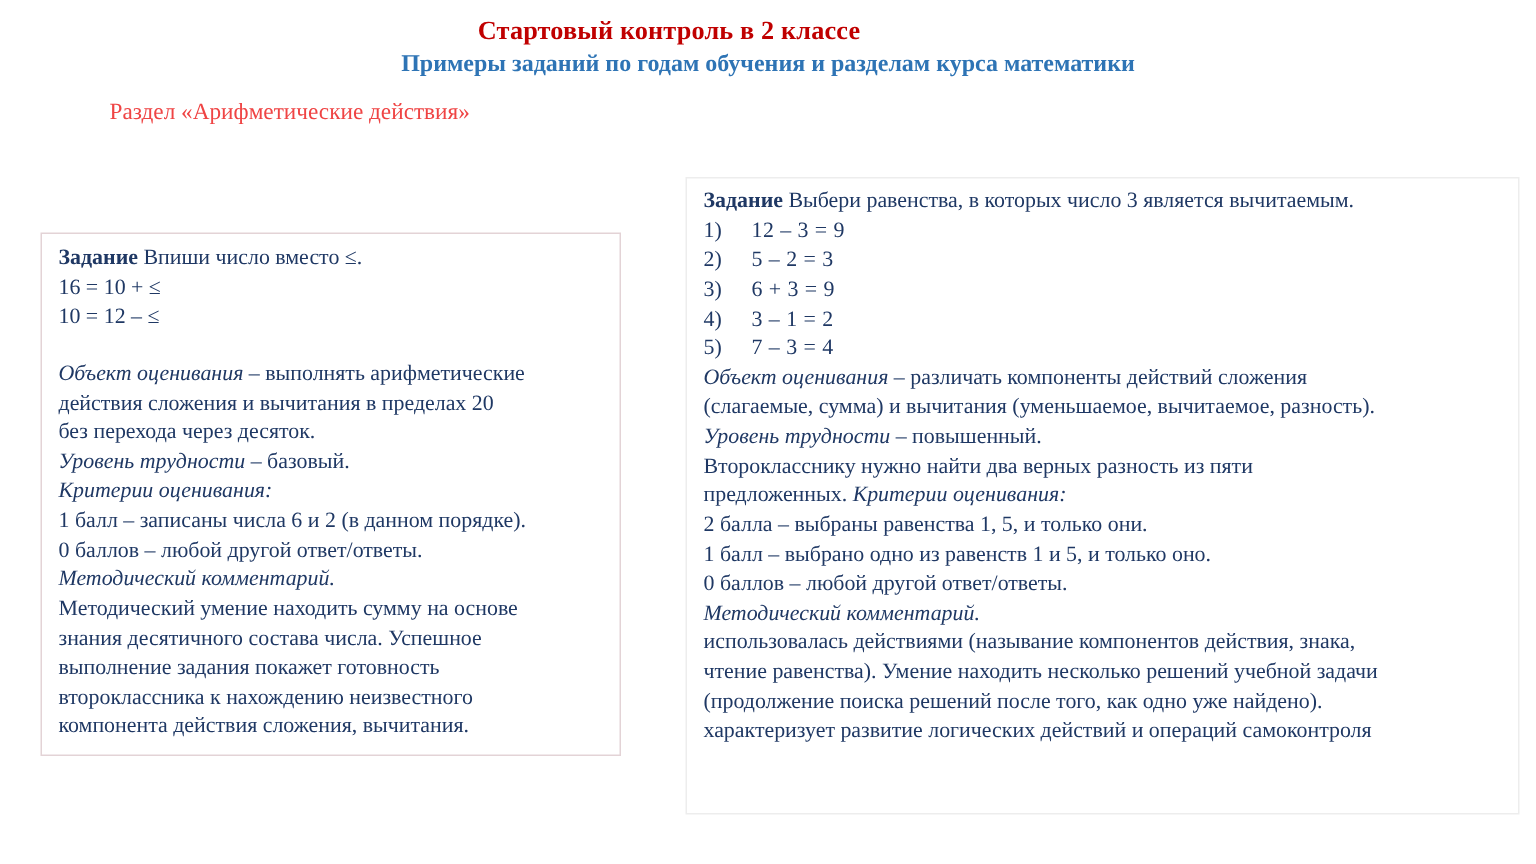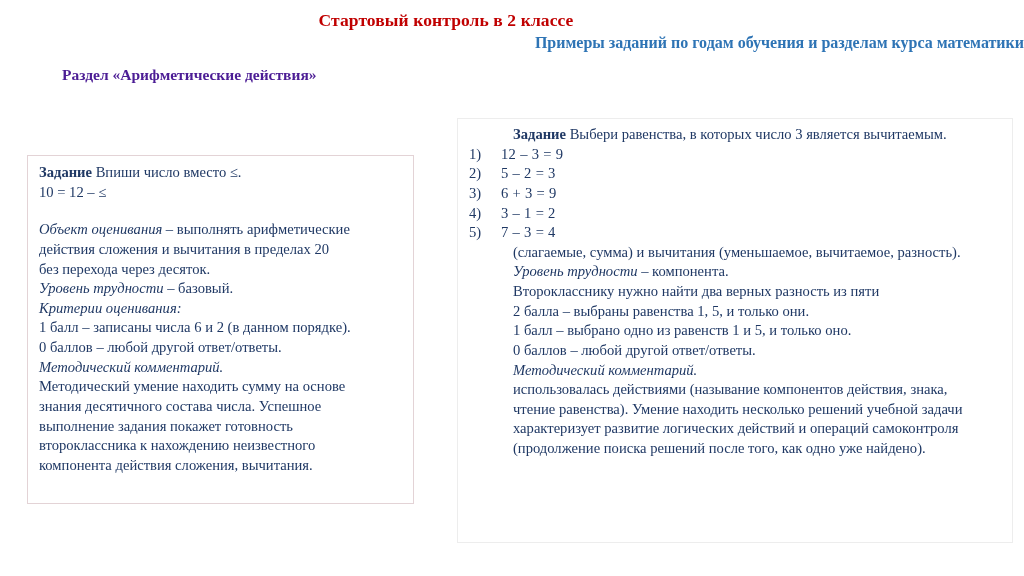--- a/index.html
+++ b/index.html
@@ -35,33 +35,33 @@
     color: #C00000;
     letter-spacing: 0.1px;
     line-height: 1.25;
     margin-left: 34px;
   }
   .title-sub {
     position: absolute;
     top: 33px;
     left: 0;
     width: 1024px;
-    text-align: right;
+    text-align: center;
     font-size: 16px;
     font-weight: bold;
     color: #2E74B5;
     line-height: 1.3;
   }
   .section-heading {
     position: absolute;
     top: 66px;
-    left: 62px;
+    left: 73px;
     font-size: 15.5px;
-    font-weight: bold;
-    color: #4c1d95;
+    font-weight: normal;
+    color: #ef4444;
   }
 
   
   .box {
     position: absolute;
     box-sizing: border-box;
     background: #FFFFFF;
   }
   .box-left {
     left: 27px;
@@ -83,21 +83,20 @@
   .box p {
     margin: 0;
     font-size: 14.6px;
     line-height: 1.345;
     color: #1F3864;
     white-space: nowrap;
   }
   .box-right p {
     font-size: 14.6px;
     line-height: 1.345;
-    margin-left: 44px;
   }
 
   .spacer {
     height: 18px;
   }
 
   b.lead {
     font-weight: bold;
   }
   i.term {
@@ -131,20 +130,21 @@
 <div class="slide">
 
   <div class="title-main">Стартовый контроль в 2 классе</div>
   <div class="title-sub">Примеры заданий по годам обучения и разделам курса математики</div>
   <div class="section-heading">Раздел «Арифметические действия»</div>
 
   <div class="box box-left">
 
     <p><b class="lead">Задание</b><span> Впиши число вместо ≤.</span></p>
 
+    <p>16 = 10 + ≤</p>
     <p>10 = 12 – ≤</p>
 
     <div class="spacer"></div>
 
     <p><i class="term">Объект оценивания</i><span> – выполнять арифметические</span></p>
     <p>действия сложения и вычитания в пределах 20</p>
     <p>без перехода через десяток.</p>
 
     <p><i class="term">Уровень трудности</i><span> – базовый.</span></p>
 
@@ -181,31 +181,33 @@
       <li>
           <span class="num">4)</span>
           <span class="eq">3 – 1 = 2</span>
         </li>
       <li>
           <span class="num">5)</span>
           <span class="eq">7 – 3 = 4</span>
         </li>
     </ul>
 
+    <p><i class="term">Объект оценивания</i><span> – различать компоненты действий сложения</span></p>
     <p>(слагаемые, сумма) и вычитания (уменьшаемое, вычитаемое, разность).</p>
 
-    <p><i class="term">Уровень трудности</i><span> – компонента.</span></p>
+    <p><i class="term">Уровень трудности</i><span> – повышенный.</span></p>
 
     <p>Второкласснику нужно найти два верных разность из пяти</p>
+    <p><span>предложенных. </span><i class="term">Критерии оценивания:</i></p>
 
     <p>2 балла – выбраны равенства 1, 5, и только они.</p>
     <p>1 балл – выбрано одно из равенств 1 и 5, и только оно.</p>
     <p> 0 баллов – любой другой ответ/ответы.</p>
 
     <p><i class="term">Методический комментарий.</i></p>
     <p>использовалась действиями (называние компонентов действия, знака,</p>
     <p>чтение равенства). Умение находить несколько решений учебной задачи</p>
+    <p>(продолжение поиска решений после того, как одно уже найдено).</p>
     <p>характеризует развитие логических действий и операций самоконтроля</p>
-    <p>(продолжение поиска решений после того, как одно уже найдено).</p>
 
   </div>
 
 </div>
 
 </body></html>

